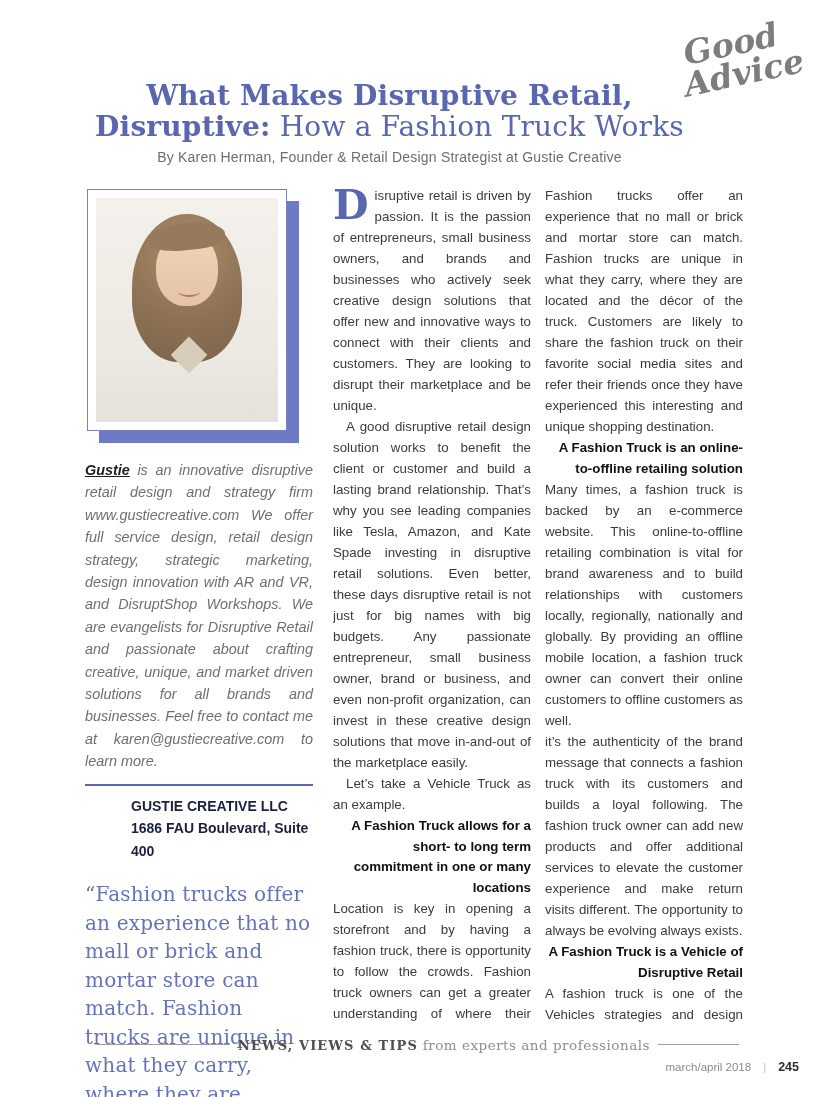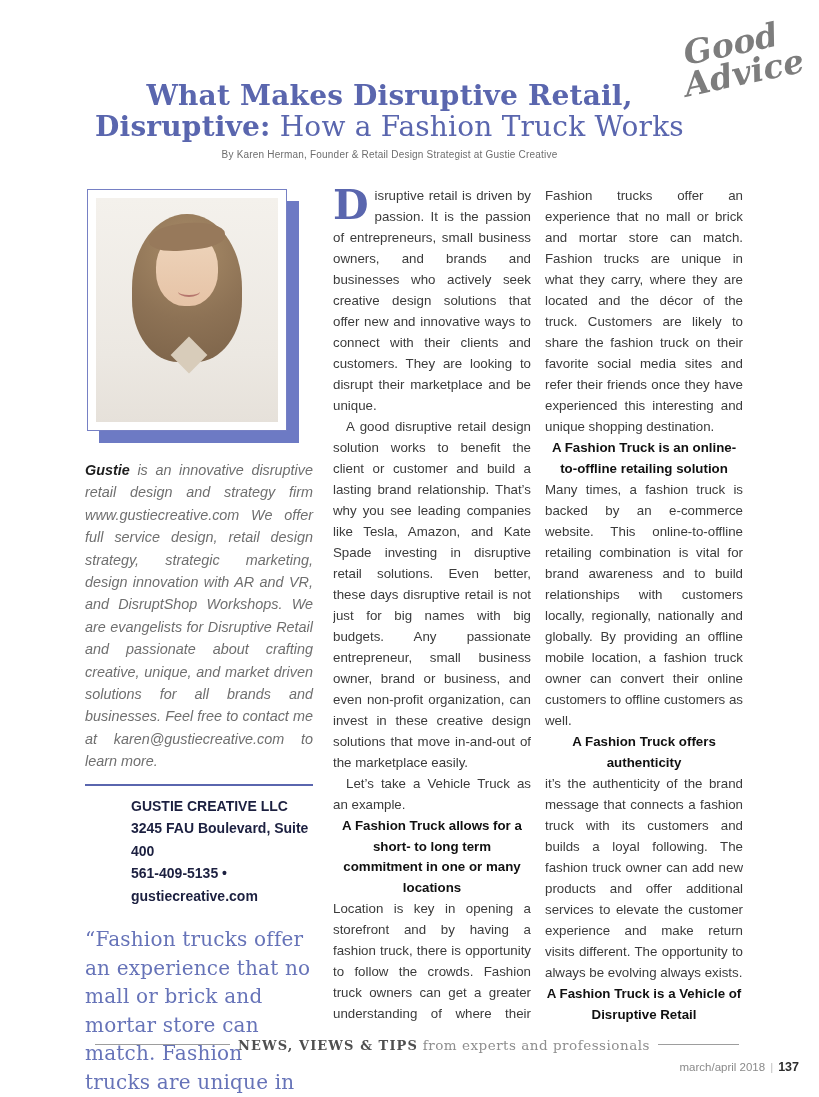--- a/index.html
+++ b/index.html
@@ -27,21 +27,21 @@
   
   .title-block { position: absolute; left: 55px; right: 95px; top: 80px; text-align: center; }
   .title-l1, .title-l2 {
     font-family: "DejaVu Serif", serif;
     color: #5a66ae;
     font-weight: 700;
     font-size: 28px; line-height: 31px;
     letter-spacing: 0.2px;
   }
   .title-l2 .light { font-weight: 400; }
-  .byline { margin-top: 7px; font-size: 10px; color: #6d6d6d; letter-spacing: 0.2px; }
+  .byline { margin-top: 7px; font-size: 14px; color: #6d6d6d; letter-spacing: 0.2px; }
 
   
   .columns {
     position: absolute; left: 85px; top: 185px;
     display: flex; gap: 14px;
     height: 845px;
   }
   .col-left  { width: 228px; }
   .col-mid   { width: 198px; margin-left: 6px; overflow: hidden; }
   .col-right { width: 198px; margin-left: 0; overflow: hidden; }
@@ -90,40 +90,40 @@
   }
 
   
   .bio {
     margin-top: 12px;
     font-style: italic;
     font-size: 14.4px; line-height: 22.4px;
     color: #6f6f6f;
     text-align: justify;
   }
-  .bio .lead { font-weight: 700; color: #1d1d1d; }
+  .bio .lead { font-weight: 700; color: #1d1d1d; text-decoration: underline; }
   .side-rule { border: none; border-top: 2px solid #5a66ae; margin: 11px 0 9px 0; }
   .address { font-weight: 700; font-size: 14px; line-height: 22.5px; color: #1c2040; margin-left: 46px; }
   .pull-quote {
     margin-top: 18px;
     font-family: "DejaVu Serif", serif;
     font-size: 20px; line-height: 28.5px;
     color: #6673b8;
     letter-spacing: 0.2px;
   }
 
   
   .body {
     font-size: 13.3px; line-height: 21px; color: #3b3b3b;
     text-align: justify;
   }
   .body.indent { text-indent: 13px; }
   .subhead {
     font-size: 13.3px; line-height: 20.5px; font-weight: 700; color: #111111;
-    text-align: center; margin-top: 1px;
+    text-align: right; margin-top: 1px;
   }
   .dropcap {
     float: left;
     font-family: "DejaVu Serif", serif;
     font-weight: 700;
     font-size: 41px; line-height: 34px;
     color: #5a66ae;
     padding: 3px 6px 0 0;
   }
 
@@ -133,21 +133,21 @@
     display: flex; align-items: center; gap: 8px;
   }
   .fline { flex: 1; height: 1px; background: #9d9d9d; }
   .fline.left { flex: 0 0 135px; }
   .footer-text { white-space: nowrap; font-family: "DejaVu Serif", serif; }
   .footer-text .strong { font-weight: 700; font-size: 13px; color: #4f4f4f; letter-spacing: 1.1px; }
   .footer-text .rest { font-size: 13.5px; color: #8e8e8e; letter-spacing: 0.5px; }
 
   .page-info {
     position: absolute; top: 1060px; right: 20px;
-    display: flex; align-items: baseline; gap: 5px;
+    display: flex; align-items: baseline; gap: 12px;
     font-size: 11.5px; color: #8a8a8a; margin-left: 28px;
   }
   .page-info .sep { color: #c0c0c0; }
   .page-info .num { font-weight: 700; font-size: 12.5px; color: #2e2e2e; }
 </style>
 </head>
 <body>
 
 <div class="page">
 
@@ -175,51 +175,49 @@
             <div class="face"></div>
             <div class="bangs"></div>
             <div class="smile"></div>
           </div>
         </div>
       </div>
       <p class="bio"><span class="lead">Gustie</span><span> is an innovative disruptive retail design and strategy firm www.gustiecreative.com We offer full service design, retail design strategy, strategic marketing, design innovation with AR and VR, and DisruptShop Workshops. We are evangelists for Disruptive Retail and passionate about crafting creative, unique, and market driven solutions for all brands and businesses. Feel free to contact me at karen@gustiecreative.com to learn more.</span></p>
       <hr class="side-rule">
       <div class="address" id="address">
           <div>GUSTIE CREATIVE LLC</div>
-          <div>3245 FAU Boulevard, Suite 400</div>
-          <div>561-409-5135 • gustiecreative.com</div>
+          <div>1686 FAU Boulevard, Suite 400</div>
         </div>
       <div class="pull-quote">“Fashion trucks offer an experience that no mall or brick and mortar store can match. Fashion trucks are unique in what they carry, where they are located and the décor of the truck.”</div>
     </div>
 
     <div class="col-mid" id="col-mid">
         <p class="body"><span class="dropcap">D</span>isruptive retail is driven by passion. It is the passion of entrepreneurs, small business owners, and brands and businesses who actively seek creative design solutions that offer new and innovative ways to connect with their clients and customers. They are looking to disrupt their marketplace and be unique.</p>
         <p class="body indent">A good disruptive retail design solution works to benefit the client or customer and build a lasting brand relationship. That’s why you see leading companies like Tesla, Amazon, and Kate Spade investing in disruptive retail solutions. Even better, these days disruptive retail is not just for big names with big budgets. Any passionate entrepreneur, small business owner, brand or business, and even non-profit organization, can invest in these creative design solutions that move in-and-out of the marketplace easily.</p>
         <p class="body indent">Let’s take a Vehicle Truck as an example.</p>
         <h3 class="subhead">A Fashion Truck allows for a short- to long term commitment in one or many locations</h3>
         <p class="body">Location is key in opening a storefront and by having a fashion truck, there is opportunity to follow the crowds. Fashion truck owners can get a greater understanding of where their customers come from and can travel to where those customers are, to gain an advantage and provide convenience. In a typical brick and mortar location, the monetary risk depends heavily on the existing foot traffic.</p>
       </div>
 
     <div class="col-right" id="col-right">
         <p class="body">Fashion trucks offer an experience that no mall or brick and mortar store can match. Fashion trucks are unique in what they carry, where they are located and the décor of the truck. Customers are likely to share the fashion truck on their favorite social media sites and refer their friends once they have experienced this interesting and unique shopping destination.</p>
         <h3 class="subhead">A Fashion Truck is an online-to-offline retailing solution</h3>
         <p class="body">Many times, a fashion truck is backed by an e-commerce website. This online-to-offline retailing combination is vital for brand awareness and to build relationships with customers locally, regionally, nationally and globally. By providing an offline mobile location, a fashion truck owner can convert their online customers to offline customers as well.</p>
-        <h3 class="subhead">A Fashion Truck offers authenticity</h3>
         <p class="body">it’s the authenticity of the brand message that connects a fashion truck with its customers and builds a loyal following. The fashion truck owner can add new products and offer additional services to elevate the customer experience and make return visits different. The opportunity to always be evolving always exists.</p>
         <h3 class="subhead">A Fashion Truck is a Vehicle of Disruptive Retail</h3>
         <p class="body">A fashion truck is one of the Vehicles strategies and design paths we offer at Gustie Creative. It is a type of mobile retailing. Mobile retailing is a way of doing business that many entrepreneurs, small business owners, brands, businesses and non-profit organizations are choosing these days.</p>
       </div>
 
   </div>
 
   <div class="footer-strip">
     <div class="fline left"></div>
     <div class="footer-text"><span class="strong">NEWS, VIEWS &amp; TIPS</span><span class="rest"> from experts and professionals</span></div>
     <div class="fline"></div>
   </div>
 
   <div class="page-info">
     <span class="issue">march/april 2018</span>
     <span class="sep">|</span>
-    <span class="num">137</span>
+    <span class="num">245</span>
   </div>
 
 </div>
 
 </body></html>

